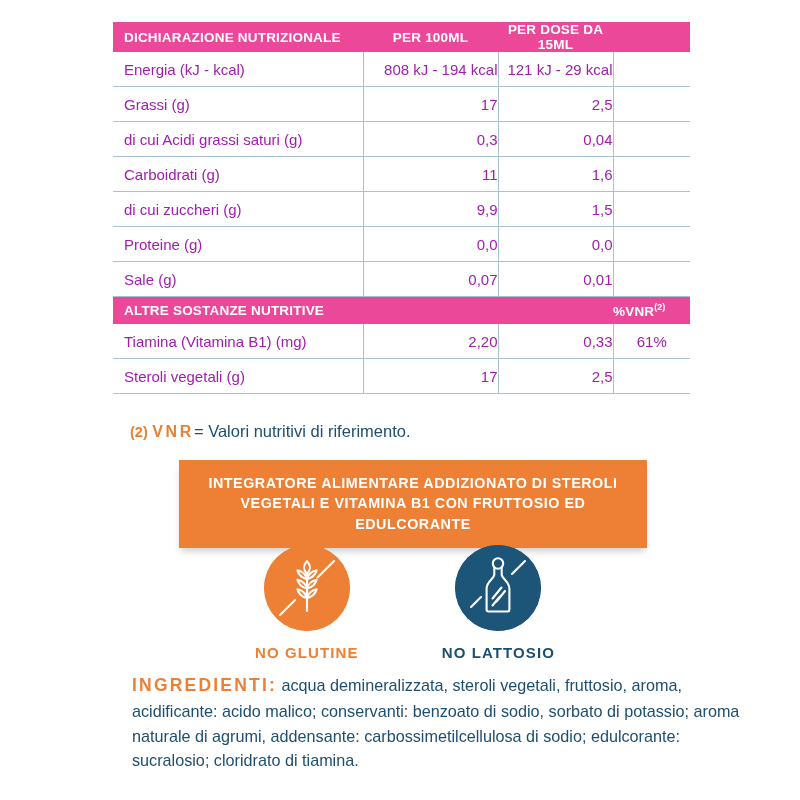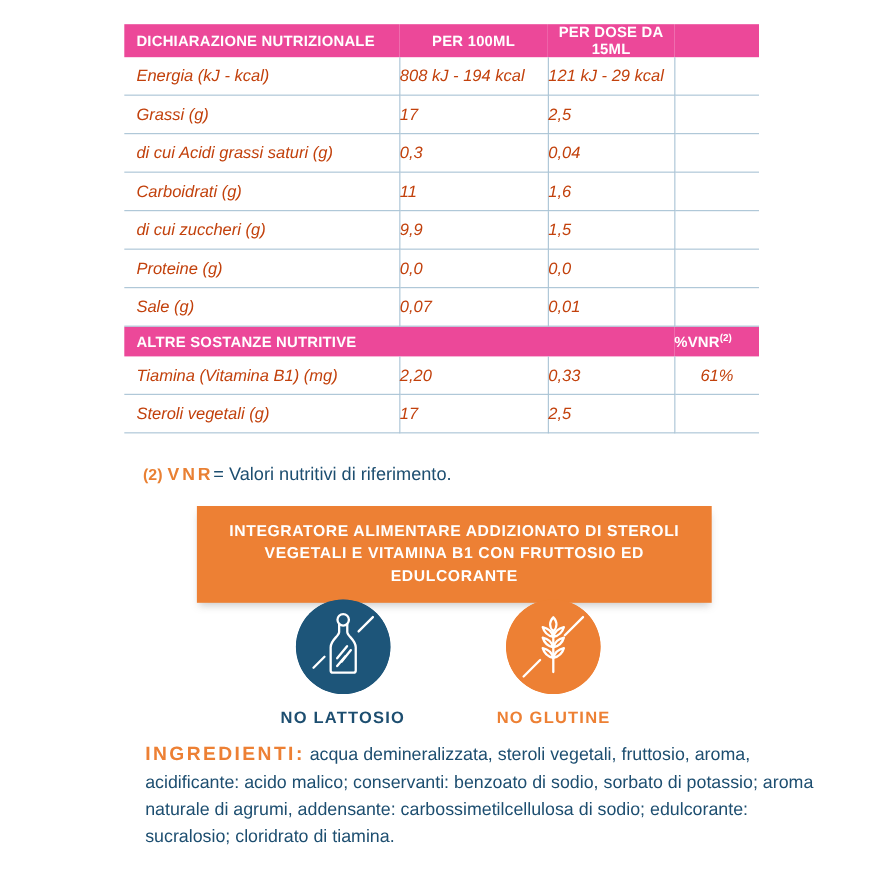--- a/index.html
+++ b/index.html
@@ -67,34 +67,33 @@
   .vnr-sup {
     font-size: 9px;
     vertical-align: super;
     letter-spacing: 0;
   }
 
   
   tr.data-row > td {
     height: 34px;
     font-size: 15px;
-    color: #c2410c;
+    color: #a21caf;
     border-bottom: 1.4px solid #a8c2d4;
-    font-style: italic;
   }
   tr.data-row.last-row > td {
     border-bottom: 1.4px solid #a8c2d4;
   }
   tr.data-row > td.cell-name {
     padding-left: 11px;
     text-align: left;
     border-right: 1.4px solid #a8c2d4;
   }
   tr.data-row > td.cell-val {
-    text-align: left;
+    text-align: right;
     border-right: 1.4px solid #a8c2d4;
   }
   tr.data-row > td.cell-vnr {
     text-align: center;
   }
 
   
   .footnote {
     position: absolute;
     left: 130px;
@@ -285,63 +284,63 @@
   <div class="banner-wrap">
     <div class="banner">
       <div>INTEGRATORE ALIMENTARE ADDIZIONATO DI STEROLI</div>
       <div>VEGETALI E VITAMINA B1 CON FRUTTOSIO ED EDULCORANTE</div>
     </div>
   </div>
 
   <div class="badges">
 
     <div class="badge">
+      <svg class="badge-circle orange" viewBox="0 0 86 86">
+        <circle cx="43" cy="43" r="43" fill="#ed8034"></circle>
+        <g fill="none" stroke="#ffffff" stroke-width="2.1" stroke-linecap="round" stroke-linejoin="round">
+
+          <line x1="43" y1="66" x2="43" y2="29"></line>
+
+          <path d="M43 29 C39.2 25 39.2 20 43 16.2 C46.8 20 46.8 25 43 29 Z"></path>
+
+          <path d="M43 34 C38.6 33 34.6 29.6 33.4 25.2 C37.8 26.2 41.8 29.6 43 34 Z"></path>
+          <path d="M43 34 C47.4 33 51.4 29.6 52.6 25.2 C48.2 26.2 44.2 29.6 43 34 Z"></path>
+
+          <path d="M43 43.5 C38.6 42.5 34.6 39.1 33.4 34.7 C37.8 35.7 41.8 39.1 43 43.5 Z"></path>
+          <path d="M43 43.5 C47.4 42.5 51.4 39.1 52.6 34.7 C48.2 35.7 44.2 39.1 43 43.5 Z"></path>
+
+          <path d="M43 53 C38.6 52 34.6 48.6 33.4 44.2 C37.8 45.2 41.8 48.6 43 53 Z"></path>
+          <path d="M43 53 C47.4 52 51.4 48.6 52.6 44.2 C48.2 45.2 44.2 48.6 43 53 Z"></path>
+
+          <line x1="53.5" y1="32.5" x2="70" y2="16"></line>
+          <line x1="16" y1="70" x2="31" y2="55"></line>
+        </g>
+      </svg>
+      <div class="badge-label orange">NO GLUTINE</div>
+    </div>
+
+    <div class="badge">
       <svg class="badge-circle blue" viewBox="0 0 86 86">
         <circle cx="43" cy="43" r="43" fill="#1d5579"></circle>
         <g fill="none" stroke="#ffffff" stroke-width="2.1" stroke-linecap="round" stroke-linejoin="round">
 
           <circle cx="43" cy="18.5" r="5.2"></circle>
 
           <path d="M39.3 22.6 L39.3 29.5 C39.3 33.4 31.6 36.5 31.6 43.5 L31.6 64.5 C31.6 65.6 32.5 66.5 33.6 66.5 L52.4 66.5 C53.5 66.5 54.4 65.6 54.4 64.5 L54.4 43.5 C54.4 36.5 46.7 33.4 46.7 29.5 L46.7 22.6"></path>
 
           <line x1="37.5" y1="53.5" x2="46.5" y2="42.5"></line>
           <line x1="41.5" y1="56.5" x2="50" y2="46"></line>
           <line x1="37.5" y1="60.5" x2="45" y2="51.5"></line>
 
           <line x1="57" y1="29" x2="70" y2="16"></line>
           <line x1="16" y1="62" x2="26" y2="52"></line>
         </g>
       </svg>
       <div class="badge-label blue">NO LATTOSIO</div>
     </div>
 
-    <div class="badge">
-      <svg class="badge-circle orange" viewBox="0 0 86 86">
-        <circle cx="43" cy="43" r="43" fill="#ed8034"></circle>
-        <g fill="none" stroke="#ffffff" stroke-width="2.1" stroke-linecap="round" stroke-linejoin="round">
-
-          <line x1="43" y1="66" x2="43" y2="29"></line>
-
-          <path d="M43 29 C39.2 25 39.2 20 43 16.2 C46.8 20 46.8 25 43 29 Z"></path>
-
-          <path d="M43 34 C38.6 33 34.6 29.6 33.4 25.2 C37.8 26.2 41.8 29.6 43 34 Z"></path>
-          <path d="M43 34 C47.4 33 51.4 29.6 52.6 25.2 C48.2 26.2 44.2 29.6 43 34 Z"></path>
-
-          <path d="M43 43.5 C38.6 42.5 34.6 39.1 33.4 34.7 C37.8 35.7 41.8 39.1 43 43.5 Z"></path>
-          <path d="M43 43.5 C47.4 42.5 51.4 39.1 52.6 34.7 C48.2 35.7 44.2 39.1 43 43.5 Z"></path>
-
-          <path d="M43 53 C38.6 52 34.6 48.6 33.4 44.2 C37.8 45.2 41.8 48.6 43 53 Z"></path>
-          <path d="M43 53 C47.4 52 51.4 48.6 52.6 44.2 C48.2 45.2 44.2 48.6 43 53 Z"></path>
-
-          <line x1="53.5" y1="32.5" x2="70" y2="16"></line>
-          <line x1="16" y1="70" x2="31" y2="55"></line>
-        </g>
-      </svg>
-      <div class="badge-label orange">NO GLUTINE</div>
-    </div>
-
   </div>
 
   <div class="ingredients">
     <span class="ing-label">INGREDIENTI:</span><span class="ing-body"> acqua demineralizzata, steroli vegetali, fruttosio, aroma, acidificante: acido malico; conservanti: benzoato di sodio, sorbato di potassio; aroma naturale di agrumi, addensante: carbossimetilcellulosa di sodio; edulcorante: sucralosio; cloridrato di tiamina.</span>
   </div>
 
 </div>
 
 </body></html>

